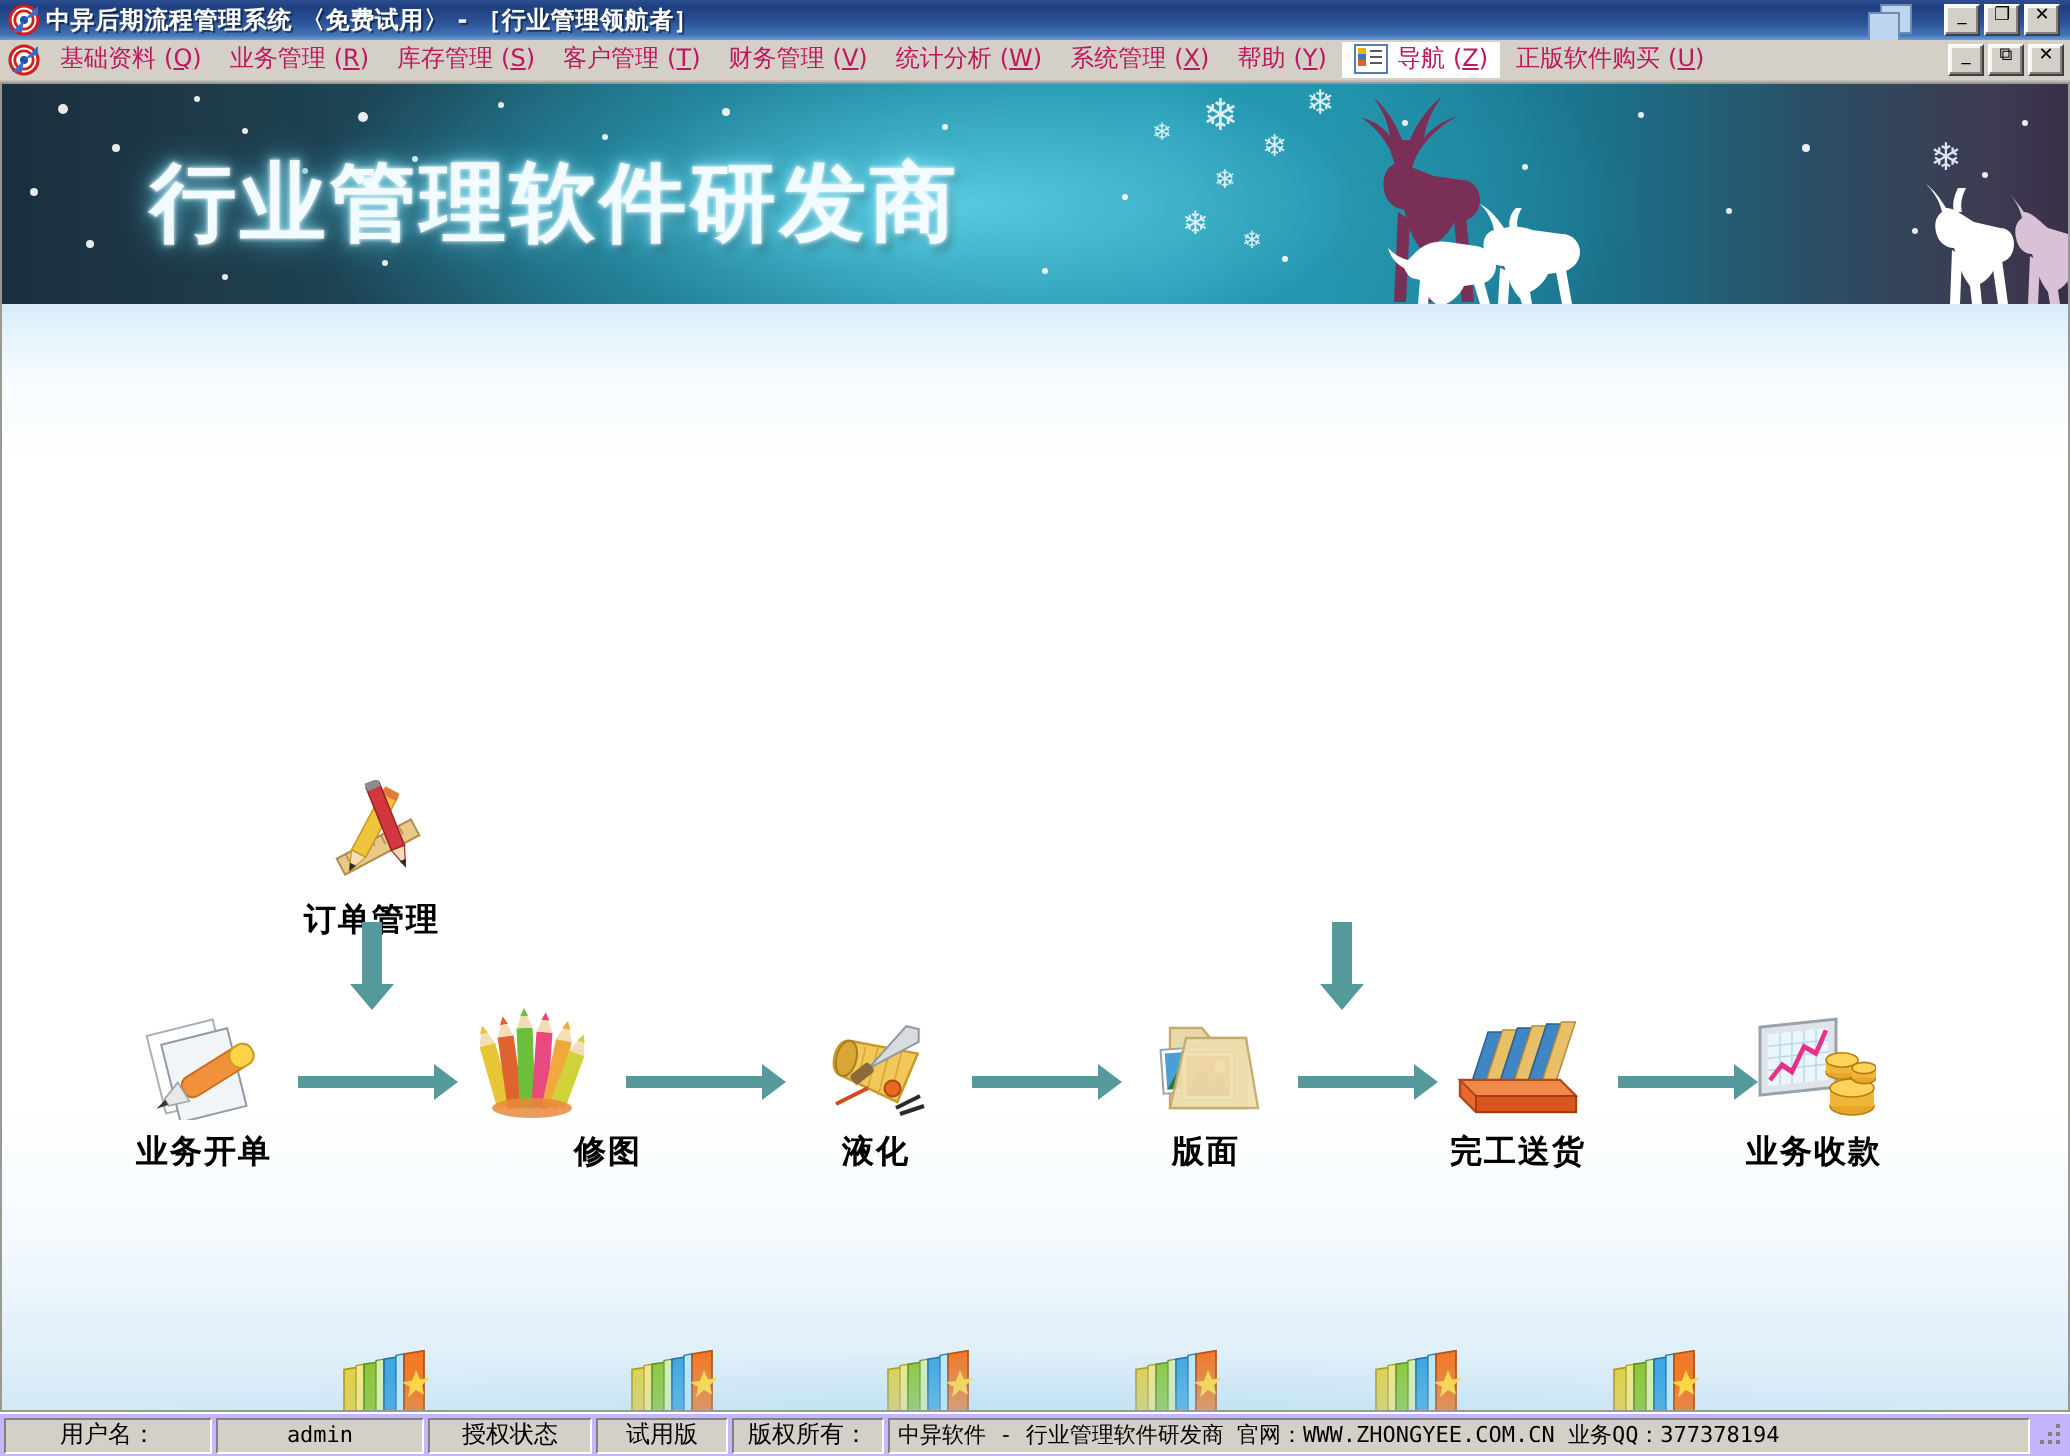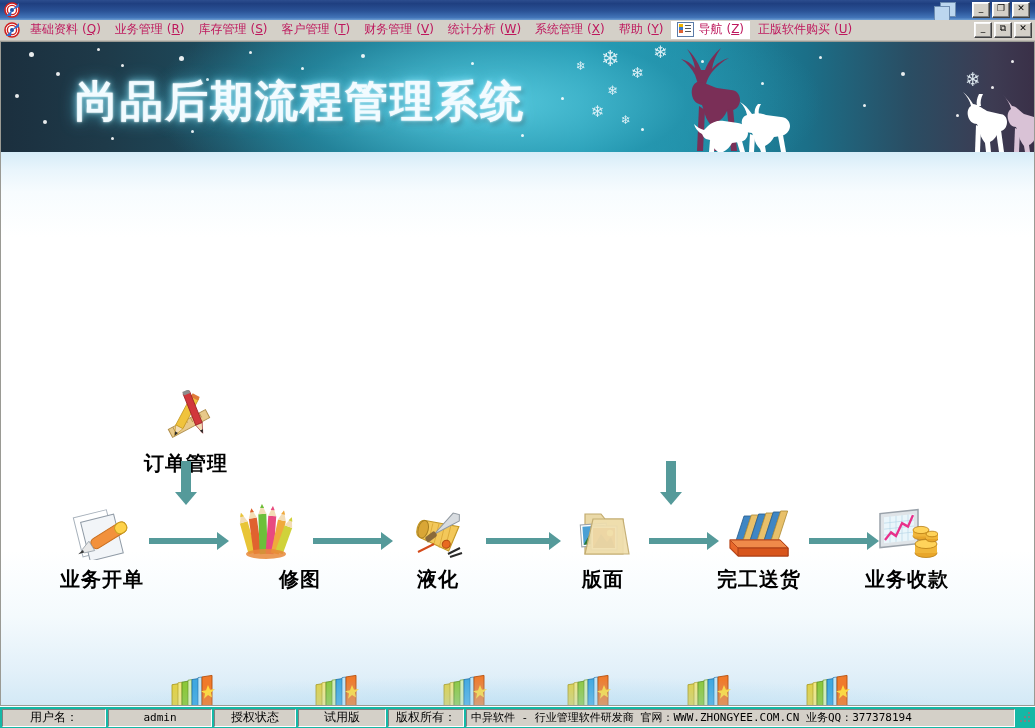--- a/index.html
+++ b/index.html
@@ -200,21 +200,21 @@
     text-align: center;
     transform: translateX(-50%);
   }
   .node .ico {
     height: 56px;
     display: flex; align-items: flex-end; justify-content: center;
     position: relative;
   }
   .node .lbl {
     margin-top: 6px;
-    font-size: 20px;
+    font-size: 16px;
     font-weight: bold;
     color: #000000;
     white-space: nowrap;
     font-family: Liberation Serif, serif;
     letter-spacing: 1px;
   }
 
   .arrow-h {
     position: absolute;
     height: 18px;
@@ -245,21 +245,21 @@
     width: 0; height: 0;
     border-left: 11px solid transparent;
     border-right: 11px solid transparent;
     border-top: 13px solid #559a9a;
   }
 
   
   .statusbar {
     flex: 0 0 auto;
     height: 22px;
-    background: #14b8a6;
+    background: #c4b5fd;
     border-top: 1px solid #ffffff;
     display: flex; align-items: center;
     padding: 2px 2px;
     box-sizing: border-box;
     gap: 2px;
   }
   .st-cell {
     height: 18px;
     box-sizing: border-box;
     border: 1px solid #808080;
@@ -290,20 +290,21 @@
   <div class="titlebar">
     <span class="tb-icon">
       <svg width="16" height="16" viewBox="0 0 16 16">
         <circle cx="8" cy="8" r="7" fill="#ffffff" stroke="#cf2020" stroke-width="1.6"></circle>
         <circle cx="8" cy="8" r="4.6" fill="none" stroke="#cf2020" stroke-width="1.4"></circle>
         <circle cx="8" cy="8" r="2" fill="#1b4fa0"></circle>
         <path d="M8 8 L15 1 L15 5 Z" fill="#2f6fd0"></path>
         <path d="M8 8 L2 14 L7 14 Z" fill="#2f6fd0"></path>
       </svg>
     </span>
+    <span class="tb-title">中异后期流程管理系统 〈免费试用〉 - ［行业管理领航者］</span>
     <span class="tb-spacer"></span>
     <span class="tb-docicons">
       <i class="a"></i>
         <i class="b"></i>
     </span>
     <span class="winbtns">
       <span class="winbtn"><span>_</span></span>
       <span class="winbtn"><span>❐</span></span>
       <span class="winbtn"><span>✕</span></span>
     </span>
@@ -465,21 +466,21 @@
             <g fill="#d9c2d6">
               <path d="M9 12 C6 8 3 4 0 1 C4 5 7 10 8 15 C5 17 4 21 5 25 C6 30 9 33 13 33
                        L15 39 C16 44 18 48 21 52 L22 58 L27 58 L26 51 C30 49 32 45 33 41
                        L34 40 C37 39 38 35 38 31 C38 26 35 23 31 23 L21 20 C17 17 13 12 9 12 Z"></path>
               <path d="M12 34 L11 58 L16 58 L17 37 Z"></path>
               <path d="M30 40 L32 58 L37 58 L35 39 Z"></path>
             </g>
           </svg>
         </span>
 
-        <div class="banner-title">尚品后期流程管理系统</div>
+        <div class="banner-title">行业管理软件研发商</div>
       </div>
 
       <div class="workspace">
 
         <div class="node" style="left:185px; top:236px;">
           <div class="ico">
             <svg width="56" height="54" viewBox="0 0 56 54">
               <g transform="rotate(-28 28 30)">
                 <rect x="8" y="30" width="42" height="9" fill="#e8c98a" stroke="#b08f4c" stroke-width="1"></rect>
                 <g stroke="#b08f4c" stroke-width="0.8">
@@ -810,21 +811,21 @@
         </div>
 
       </div>
     </div>
   </div>
 
   <div class="statusbar">
     <span class="st-cell" style="width:104px;">用户名：</span>
     <span class="st-cell mono" style="width:104px;text-align:center;">admin</span>
     <span class="st-cell" style="width:82px;">授权状态</span>
-    <span class="st-cell" style="width:88px;">试用版</span>
+    <span class="st-cell" style="width:66px;">试用版</span>
     <span class="st-cell" style="width:76px;">版权所有：</span>
     <span class="st-cell grow mono">中异软件 - 行业管理软件研发商  官网：WWW.ZHONGYEE.COM.CN   业务QQ：377378194</span>
     <span class="st-grip">
       <i style="left:9px; top:9px;"></i>
         <i style="left:5px; top:9px;"></i>
         <i style="left:9px; top:5px;"></i>
       <i style="left:1px; top:9px;"></i>
         <i style="left:5px; top:5px;"></i>
         <i style="left:9px; top:1px;"></i>
     </span>

